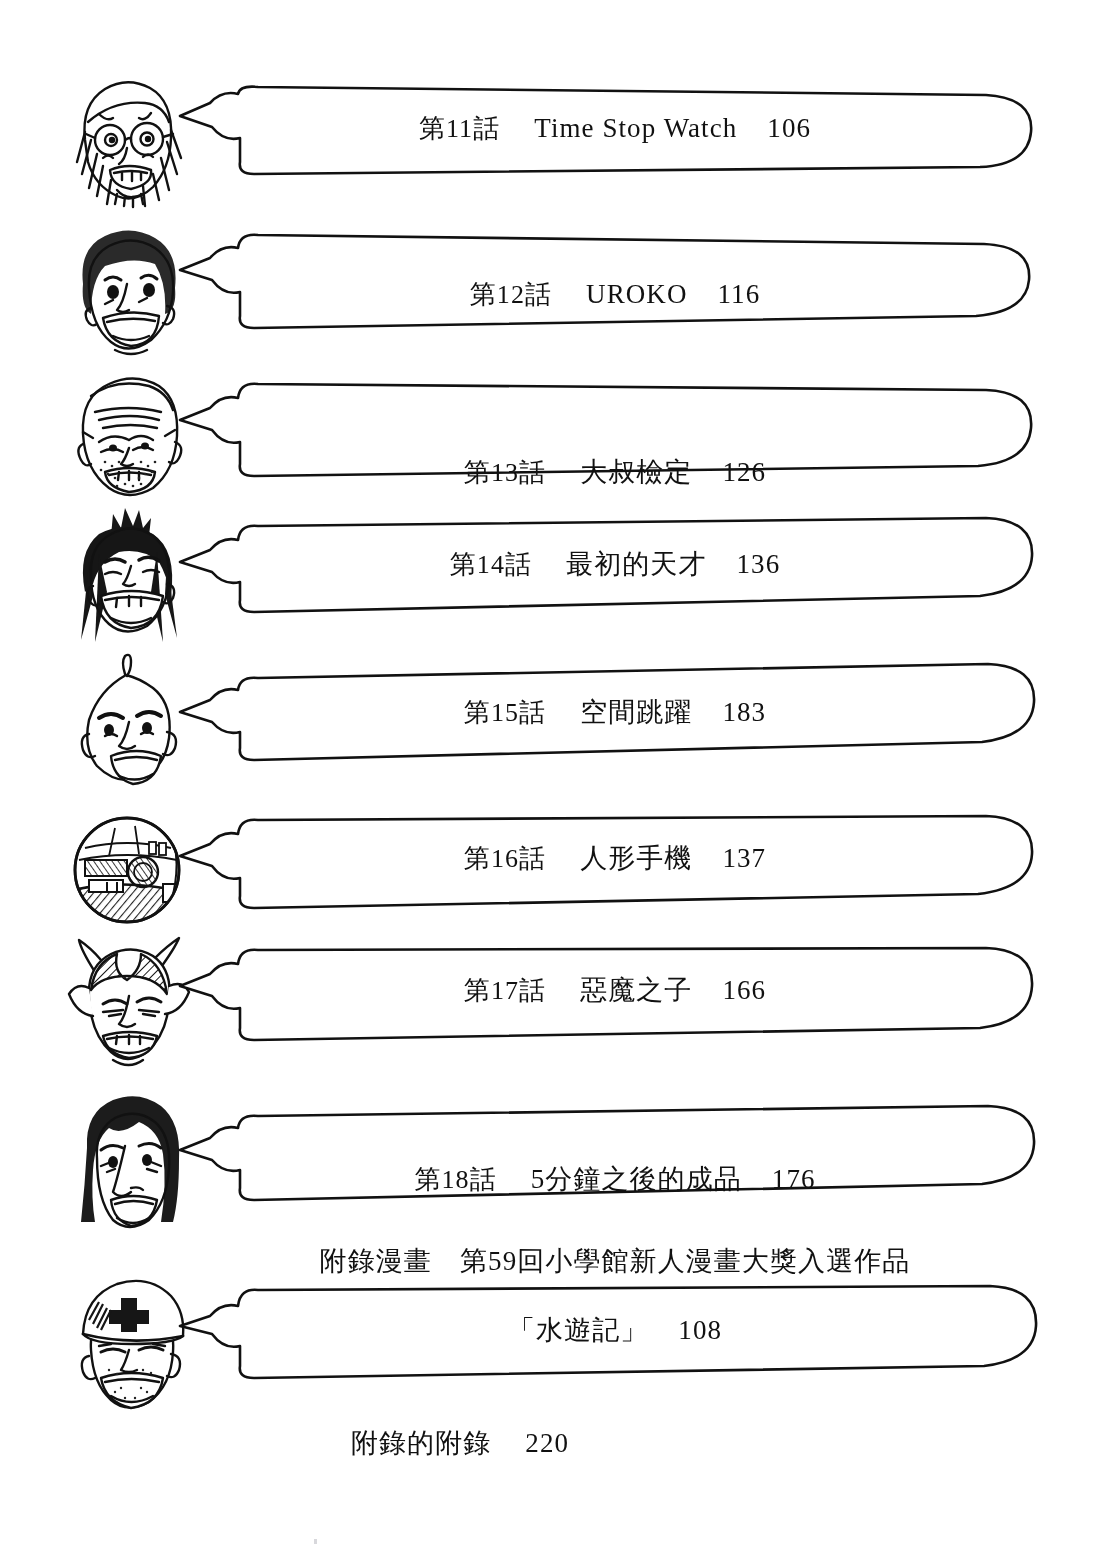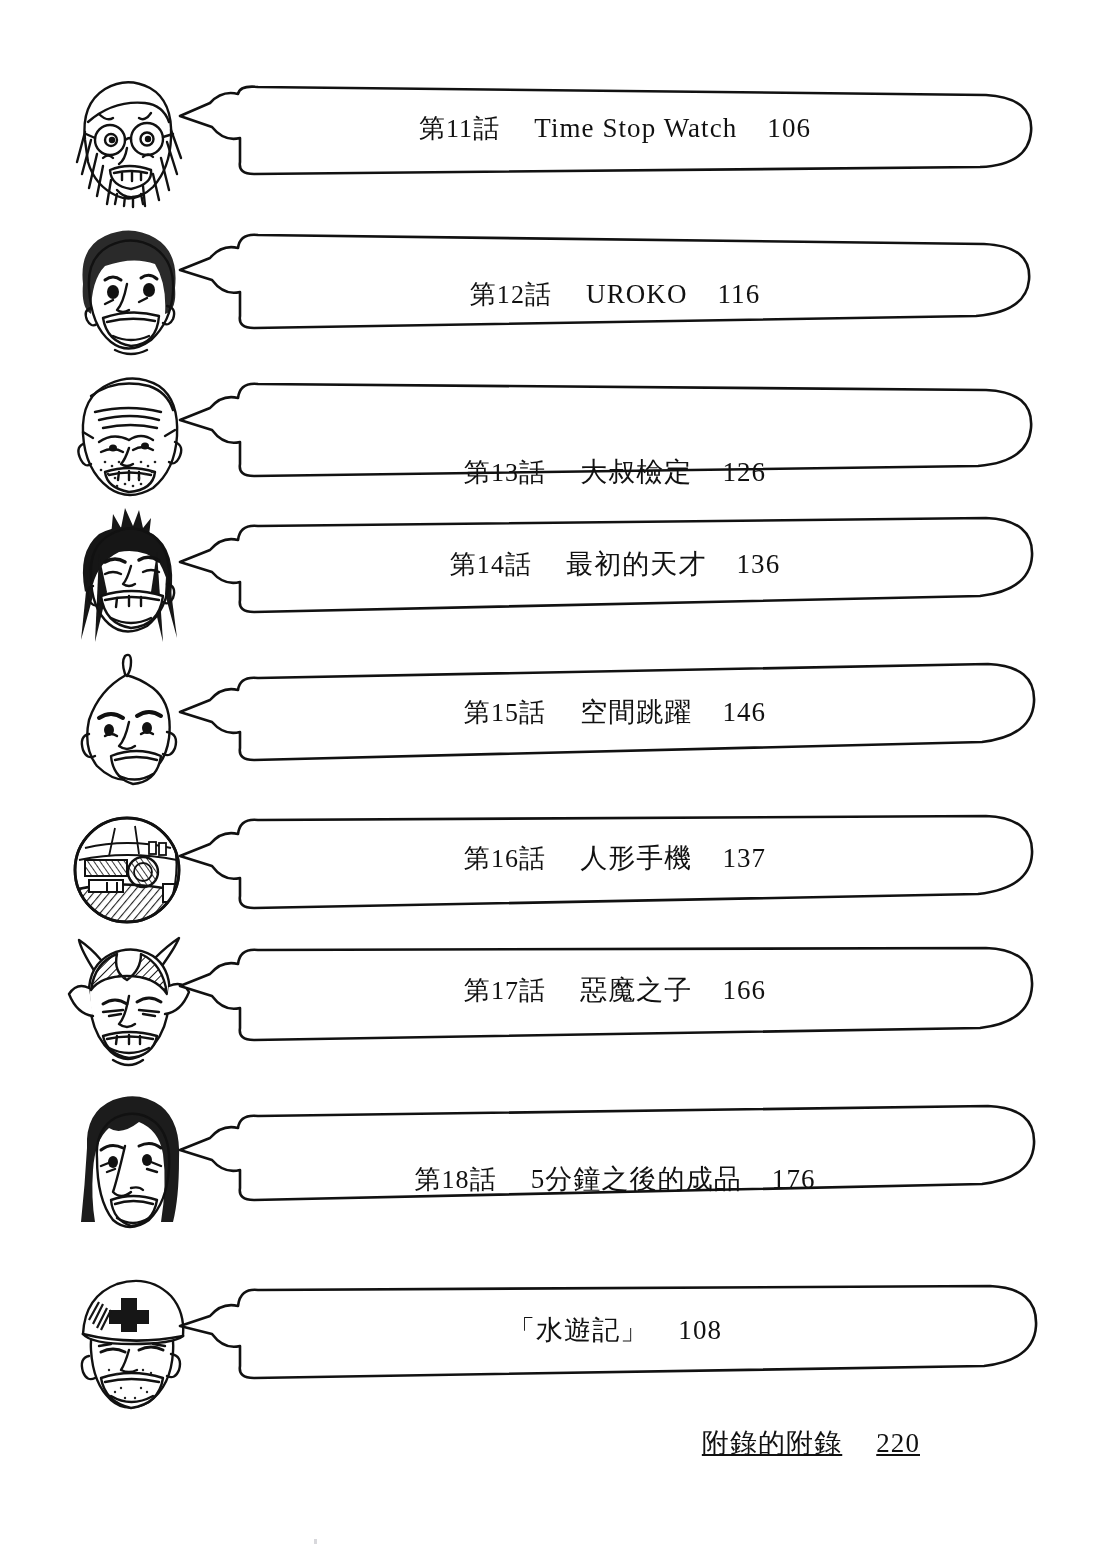--- a/index.html
+++ b/index.html
@@ -73,25 +73,24 @@
     text-align: center;
     font-size: 27px;
     white-space: pre;
     letter-spacing: 0.04em;
   }
 
   .footer-line {
     position: absolute;
     left: 0;
     width: 920px;
-    text-align: right;
+    text-align: center;
     font-size: 27px;
     white-space: pre;
     letter-spacing: 0.04em;
-    text-decoration: underline;
   }
 
   .faint-dot {
     position: absolute;
     width: 3px;
     height: 5px;
     background: #d8d8dc;
   }
 </style>
 </head>
@@ -277,21 +276,21 @@
         </g>
       </svg>
     </div>
     <div class="bubble-wrap">
       <svg viewBox="0 0 870 120" preserveAspectRatio="none">
         <path d="M58 42 Q42 38 30 52 L0 64 L32 74 Q44 88 60 84
                  L60 100 Q58 112 74 112 L802 94 Q852 88 854 54
                  Q856 18 808 16 L78 30 Q60 28 58 42 Z" fill="#ffffff" stroke="#111" stroke-width="2.6" stroke-linejoin="round"></path>
       </svg>
     </div>
-    <div class="bubble-text" style="top:48px;"><span class="ep-no">第15話</span><span class="ep-gap"></span><span>空間跳躍</span><span class="ep-gap2"></span><span>146</span></div>
+    <div class="bubble-text" style="top:48px;"><span class="ep-no">第15話</span><span class="ep-gap"></span><span>空間跳躍</span><span class="ep-gap2"></span><span>183</span></div>
   </div>
 
   <div class="row" style="top:798px;">
     <div class="portrait">
       <svg viewBox="0 0 145 145">
         <defs>
           <pattern id="hatchA" width="6" height="6" patternUnits="userSpaceOnUse" patternTransform="rotate(40)">
             <line x1="0" y1="0" x2="0" y2="6" stroke="#222" stroke-width="2.2"></line>
           </pattern>
           <pattern id="hatchB" width="5" height="5" patternUnits="userSpaceOnUse" patternTransform="rotate(-35)">
@@ -399,20 +398,21 @@
     <div class="bubble-wrap">
       <svg viewBox="0 0 870 120" preserveAspectRatio="none">
         <path d="M58 40 Q42 36 30 50 L0 62 L32 72 Q44 86 60 82
                  L60 100 Q58 112 74 112 L802 96 Q852 90 854 56
                  Q856 20 808 18 L78 28 Q60 26 58 40 Z" fill="#ffffff" stroke="#111" stroke-width="2.6" stroke-linejoin="round"></path>
       </svg>
     </div>
     <div class="bubble-text" style="top:48px;margin-top:27px;"><span class="ep-no">第18話</span><span class="ep-gap"></span><span>5分鐘之後的成品</span><span class="ep-gap2"></span><span>176</span></div>
   </div>
 
+  <div class="appendix-heading" style="top:1243px;">附錄漫畫　第59回小學館新人漫畫大獎入選作品</div>
 
   <div class="row" style="top:1270px;">
     <div class="portrait">
       <svg viewBox="0 0 145 145">
         <g fill="none" stroke="#111" stroke-width="2.4" stroke-linecap="round" stroke-linejoin="round">
           <path d="M36 80 Q34 48 56 34 Q80 22 102 36 Q120 50 118 82
                    Q116 116 94 132 Q72 144 56 130 Q38 114 36 80 Z" fill="#fff"></path>
           <path d="M28 64 Q30 26 62 14 Q94 4 116 26 Q130 42 128 66
                    Q118 74 76 74 Q36 74 28 64 Z" fill="#fff"></path>
           <path d="M28 64 Q76 76 128 66" stroke-width="2.8"></path>

